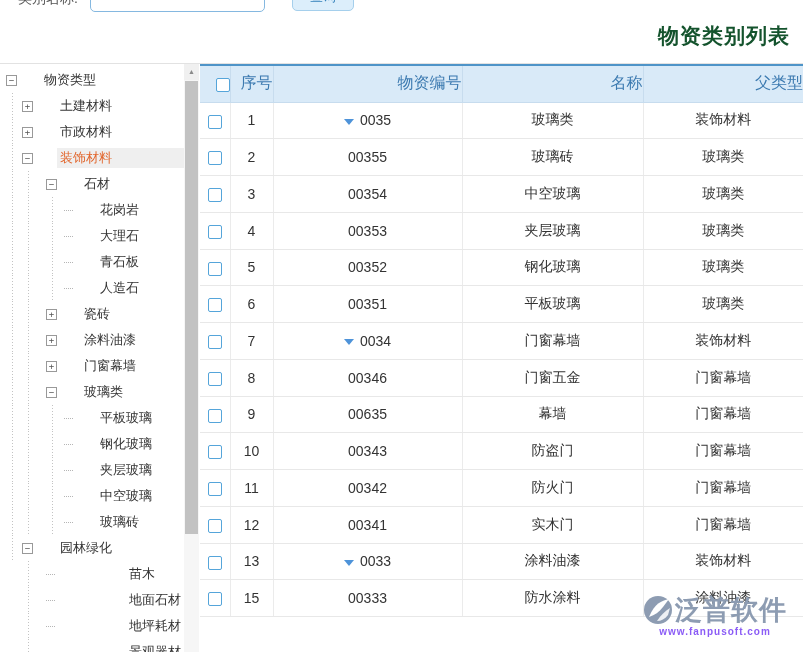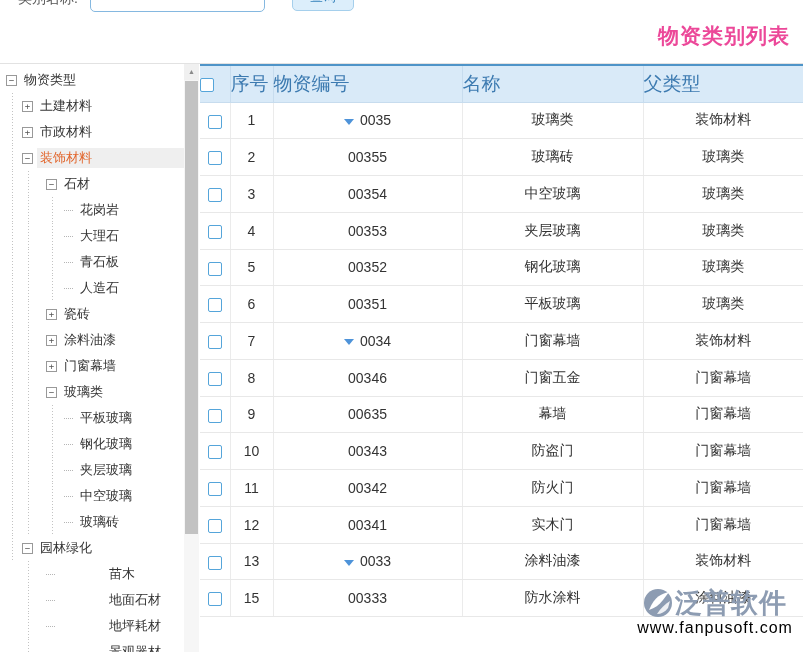--- a/index.html
+++ b/index.html
@@ -10,30 +10,30 @@
   
   .topbar { position:absolute; left:0; top:0; width:100%; height:63px; background:#fff; }
   .search-label { position:absolute; left:18px; top:-10px; font-size:14px; color:#555; }
   .search-input { position:absolute; left:90px; top:-19px; width:175px; height:31px;
     border:1px solid #85b8e0; border-radius:5px; outline:none; padding:0 8px;
     font-size:13px; color:#333; background:#fff; }
   .search-btn { position:absolute; left:292px; top:-17px; width:62px; height:28px;
     background:#dceefb; border:1px solid #a5cfec; border-radius:5px;
     color:#3381bb; font-size:13px; cursor:pointer; }
   .page-title { position:absolute; right:13px; top:22px; font-size:21px; font-weight:bold;
-    color:#ec4899; letter-spacing:1px; }
+    color:#14532d; letter-spacing:1px; }
 
   
   .content { position:absolute; left:0; top:63px; right:0; bottom:0; border-top:1px solid #e2e2e2; }
 
   
   .tree-panel { position:absolute; left:0; top:0; width:184px; height:589px; overflow:hidden; background:#fff; padding-top:3px; }
   .tree-row { position:relative; height:26px; display:flex; align-items:center; font-size:13px;
     color:#333; cursor:pointer; white-space:nowrap; }
-  .tree-row .hl { display:flex; align-items:center; height:20px; padding:0 3px; flex:0 1 auto; }
+  .tree-row .hl { display:flex; align-items:center; height:20px; padding:0 3px; flex:0 1 auto;margin-left:20px; }
   .tree-row.selected .hl { background:#efefef; flex:1 1 auto; color:#e2672e; }
   .tbox { width:11px; height:11px; border:1px solid #999; background:#fff; display:inline-flex;
     align-items:center; justify-content:center; font-size:9px; line-height:9px; color:#555;
     margin-right:4px; flex:0 0 auto; font-family:"DejaVu Sans Mono",monospace; }
   .tleaf { width:9px; border-top:1px dotted #b5b5b5; margin-right:4px; flex:0 0 auto; }
   .g1 { background-image:repeating-linear-gradient(to bottom,#c3c3c3 0 1px,transparent 1px 3px);
         background-size:1px 100%; background-repeat:no-repeat; background-position:12px 0; }
   .g2 { background-image:repeating-linear-gradient(to bottom,#c3c3c3 0 1px,transparent 1px 3px),
         repeating-linear-gradient(to bottom,#c3c3c3 0 1px,transparent 1px 3px);
         background-size:1px 100%,1px 100%; background-repeat:no-repeat,no-repeat;
@@ -52,36 +52,36 @@
   .vscroll .arrow-up { position:absolute; left:0; top:0; width:15px; height:16px; background:#f0f0f0;
     color:#8a8a8a; font-size:7px; text-align:center; line-height:16px; cursor:pointer; }
   .vscroll .thumb { position:absolute; left:1px; top:17px; width:13px; height:453px; background:#c2c2c2; cursor:pointer; }
 
   
   .table-area { position:absolute; left:200px; top:0; right:0; bottom:0; }
   table { border-collapse:collapse; table-layout:fixed; width:603px; }
   col.c-chk { width:30px; } col.c-seq { width:43px; } col.c-code { width:189px; }
   col.c-name { width:181px; } col.c-parent { width:160px; }
   thead td { height:37px; background:#d9eaf8; border-top:2px solid #4e94c8;
-    border-bottom:1px solid #c7dcee; color:#3c7ab0; font-size:19px; text-align:left; }
+    border-bottom:1px solid #c7dcee; color:#3c7ab0; font-size:16px; text-align:right; }
   thead td + td { border-left:1px solid #c7dcee; }
   tbody td { height:36.75px; border-bottom:1px solid #e8e8e8; font-size:14px; color:#333;
     text-align:center; background:#fff; overflow:hidden; }
   tbody td + td { border-left:1px solid #ebebeb; }
   .chk { display:inline-block; width:14px; height:14px; border:1px solid #55a5da; border-radius:2px;
     background:#fff; vertical-align:middle; cursor:pointer; }
   .tri { display:inline-block; width:0; height:0; border-left:5px solid transparent;
     border-right:5px solid transparent; border-top:6px solid #4e93d9; margin-right:6px;
     vertical-align:middle; }
 
   
   .watermark { position:absolute; right:2px; bottom:15px; width:172px; text-align:center; pointer-events:none; }
   .wm-top { display:flex; align-items:center; justify-content:center; gap:2px; }
   .wm-brand { font-size:27px; font-weight:bold; color:#8d9cb2; letter-spacing:1px; }
-  .wm-url { font-size:16px; font-weight:normal; color:#000000; letter-spacing:1px; margin-top:-2px; }
+  .wm-url { font-size:10px; font-weight:bold; color:#8b5cf6; letter-spacing:1px; margin-top:-2px; }
 </style>
 </head>
 <body>
 
 <div class="stage">
 
   <div class="topbar">
     <span class="search-label">类别名称:</span>
     <input class="search-input" type="text" value="" style="">
     <button class="search-btn">查询</button>

